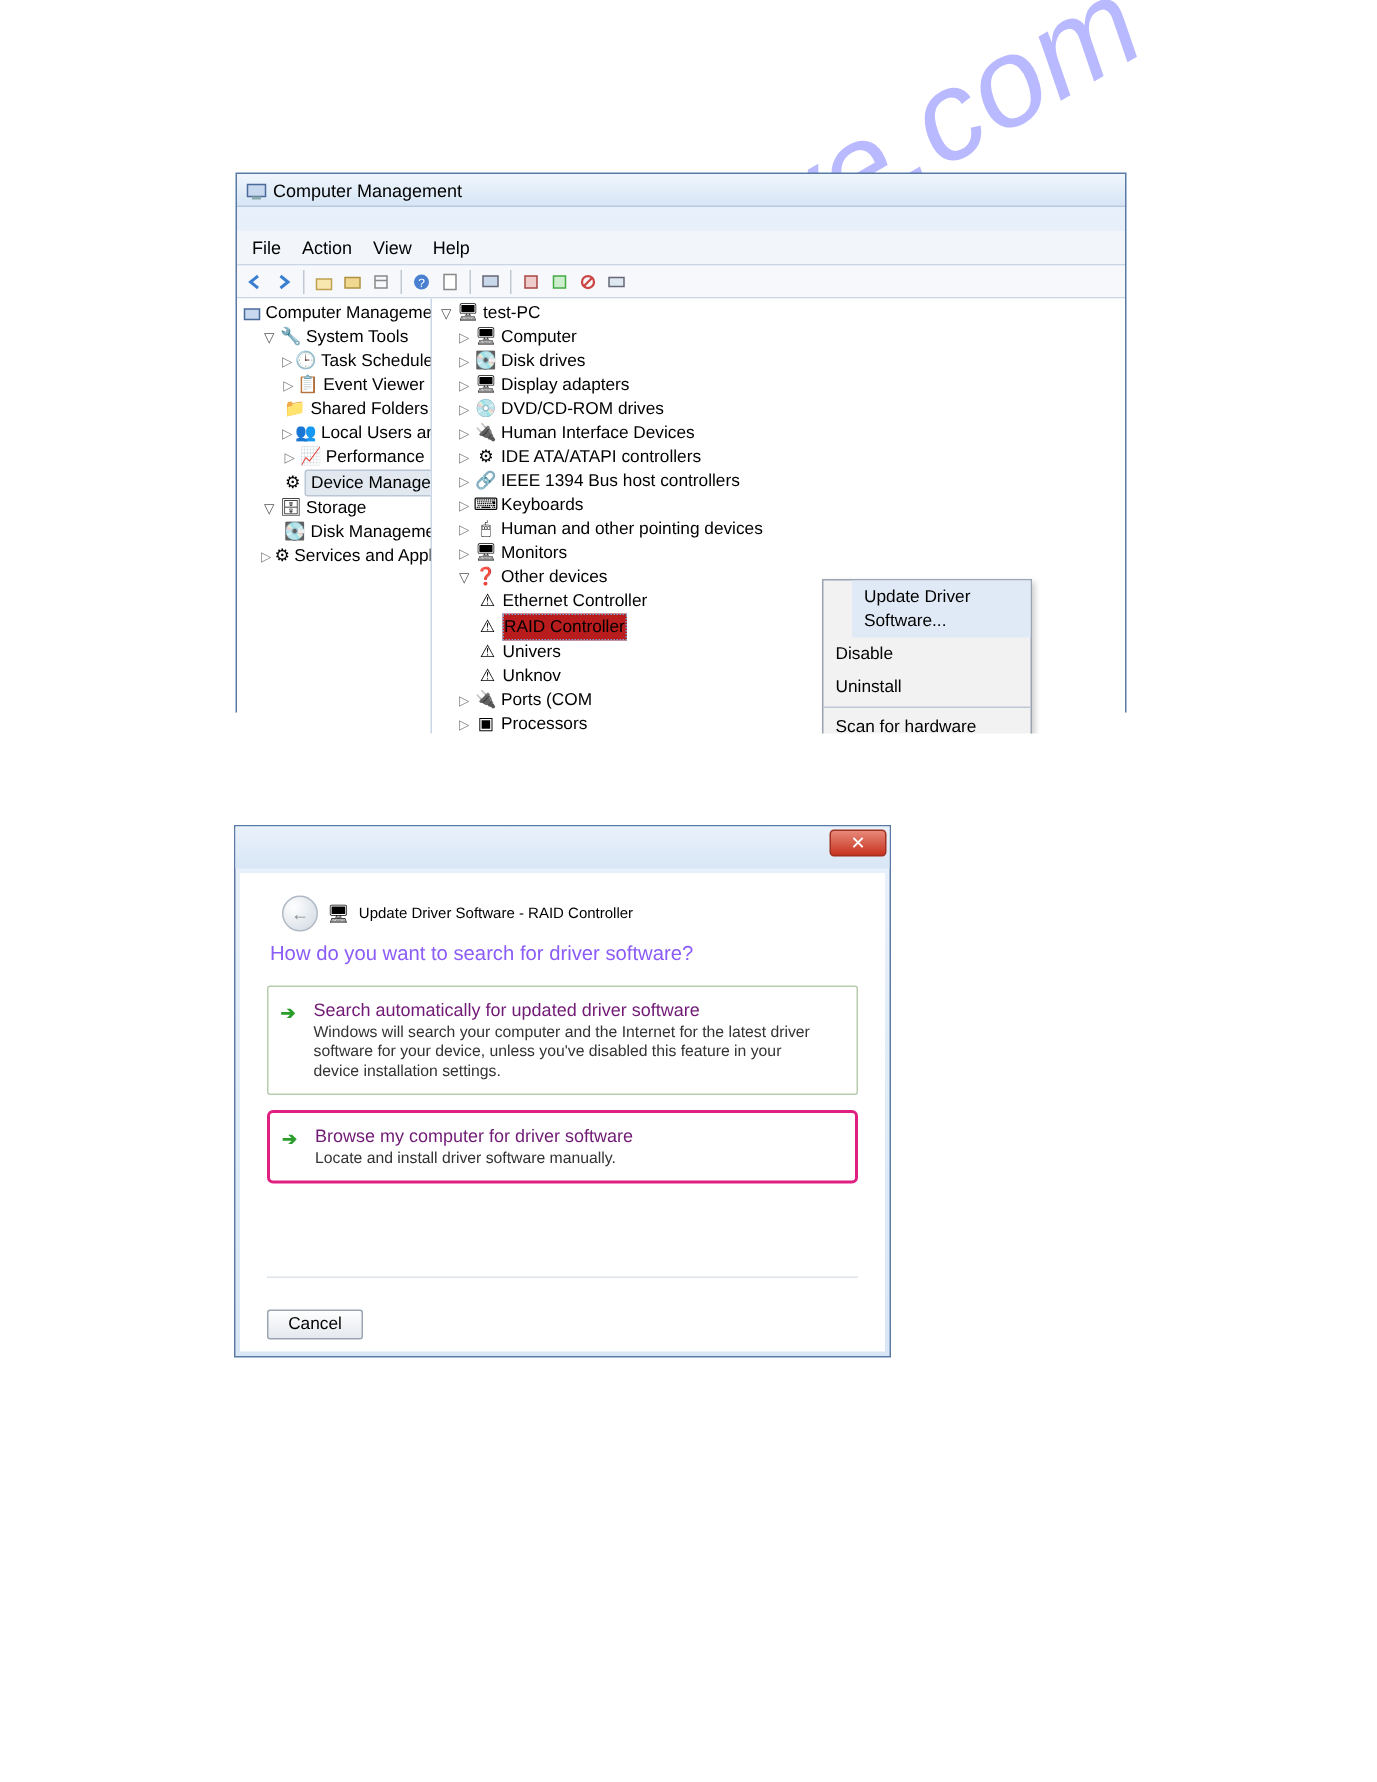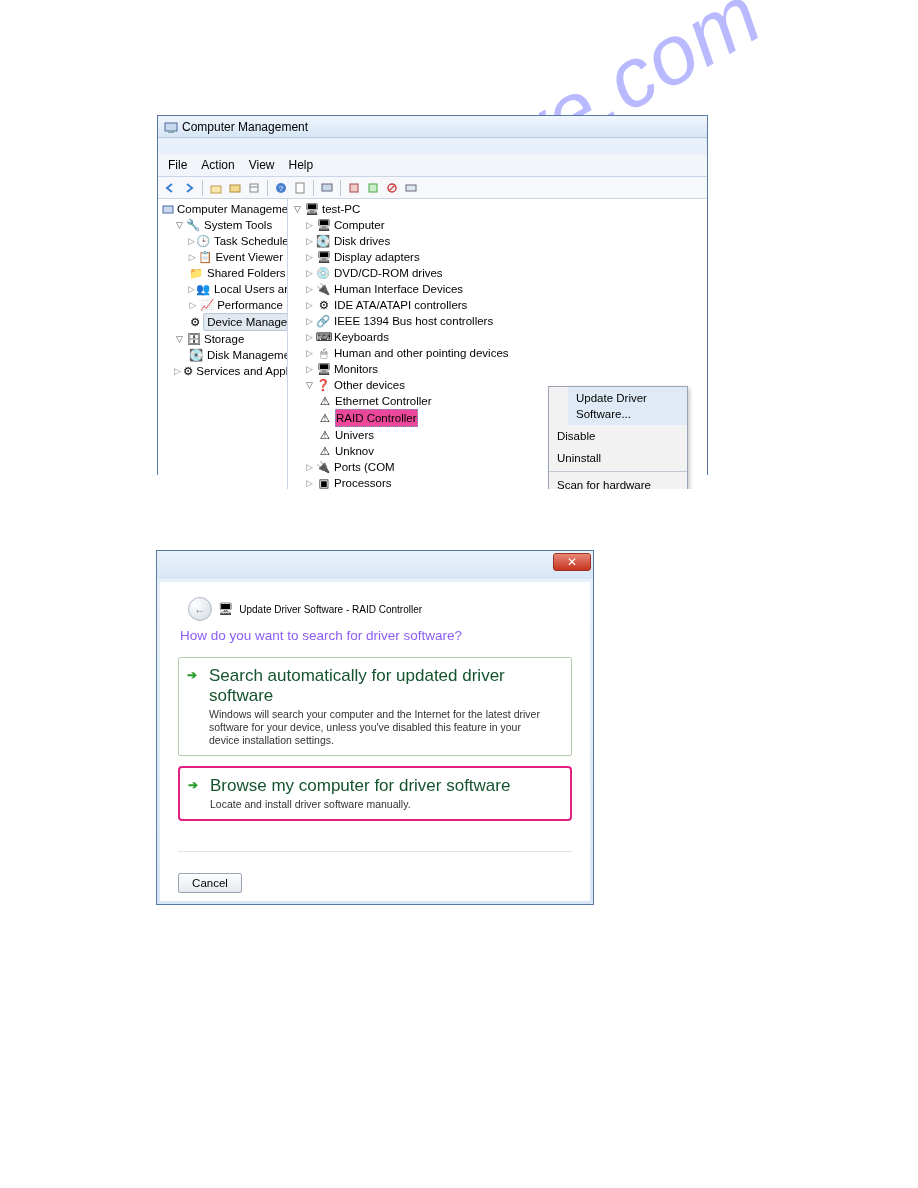--- a/index.html
+++ b/index.html
@@ -1,52 +1,52 @@
 <!DOCTYPE html>
 <html><head>
 <meta charset="utf-8">
 <style>
   * { box-sizing: border-box; }
   body { margin:0; padding:0; background:#fff; font-family: "Segoe UI", Tahoma, sans-serif; font-size:12px; color:#000; width:918px; height:1188px; position:relative; }
 
-  .window1 { position:absolute; left:157px; top:115px; width:551px; height:360px; border:1px solid #5a7aa6; background: linear-gradient(#e9f1fb,#d8e6f5); }
+  .window1 { position:absolute; left:157px; top:115px; width:594px; height:360px; border:1px solid #5a7aa6; background: linear-gradient(#e9f1fb,#d8e6f5); }
   .titlebar { display:flex; align-items:center; padding:3px 6px; height:22px; background: linear-gradient(#f0f6fd,#d6e5f5); border-bottom:1px solid #b8c8dc; }
   .titlebar .icon { width:14px; height:14px; margin-right:4px; }
   .menubar { display:flex; gap:2px; padding:2px 4px; background:#f2f6fb; border-bottom:1px solid #cad6e6; font-size:12px;margin-top:16px; }
   .menubar span { padding:2px 6px; cursor:default; }
   .toolbar { display:flex; align-items:center; gap:3px; padding:2px 4px; height:22px; background:#f6f8fb; border-bottom:1px solid #cad6e6; }
   .tb-btn { width:16px; height:16px; display:flex; align-items:center; justify-content:center; border:1px solid transparent; }
   .tb-sep { width:1px; height:16px; background:#c0c8d4; margin:0 2px; }
   .panes { display:flex; height: calc(100% - 68px); background:#fff; }
   .tree { overflow:hidden; font-size:11.5px; line-height:16px; }
   .left-pane { width:130px; border-right:1px solid #cad6e6; padding:2px; }
   .right-pane { flex:1; padding:2px; position:relative; }
   .tree-row { display:flex; align-items:center; white-space:nowrap; padding:0 2px; }
   .tree-row .expander { width:11px; height:11px; display:inline-flex; align-items:center; justify-content:center; margin-right:2px; color:#888; font-size:9px; }
   .tree-row .ticon { width:14px; height:14px; margin-right:3px; display:inline-flex; align-items:center; justify-content:center; }
   .indent1 { padding-left: 14px; }
   .indent2 { padding-left: 28px; }
-  .selected { background:#ec4899; border:1px dotted #7aa2d3; }
+  .selected { background:#b91c1c; border:1px dotted #7aa2d3; }
   .selected-left { background:#e2e8ef; border:1px solid #b9c6d6; border-radius:2px; padding:0 3px; }
   .contextmenu { position:absolute; left:260px; top:187px; width:140px; background:#f2f2f2; border:1px solid #9aa4b2; box-shadow:2px 2px 4px rgba(0,0,0,.2); font-size:11.5px; }
   .cm-item { padding:3px 8px; }
   .cm-item.highlight { background:#e0eaf6;margin-left:19px; }
   .cm-sep { height:1px; background:#c0c8d4; margin:2px 0; }
 
   .window2 { position:absolute; left:156px; top:550px; width:438px; height:355px; border:1px solid #5a7aa6; background: linear-gradient(#e9f1fb,#d8e6f5); }
   .w2-top { height:28px; background: linear-gradient(#e9f1fb,#d8e6f5); display:flex; justify-content:flex-end; align-items:flex-start; padding:2px; }
   .closebtn { width:38px; height:18px; border-radius:3px; border:1px solid #a03020; background: linear-gradient(#e78879,#c7341f); color:#fff; display:flex; align-items:center; justify-content:center; }
   .w2-header { display:flex; align-items:center; padding:3px 10px; gap:6px; }
   .backbtn { width:24px; height:24px; border-radius:50%; background:radial-gradient(circle at 30% 30%, #fff, #cfd8e2); border:1px solid #b0b8c4; display:flex; align-items:center; justify-content:center; }
   .w2-body { background:#fff; margin:3px; height:calc(100% - 34px); padding: 12px 18px 8px 18px; display:flex; flex-direction:column; }
   .question { color:#8b5cf6; font-size:13.5px; margin: 4px 2px 14px 2px; }
   .option-box { border:1px solid #b8ccae; border-radius:2px; padding:8px 10px 8px 30px; position:relative; margin-bottom:10px; cursor:pointer; }
   .option-box.highlight { border:2.5px solid #e02080; border-radius:4px; }
   .option-arrow { position:absolute; left:8px; top:10px; color:#2a9d2a; font-weight:bold; }
-  .option-title { color:#14532d; font-size:17px; margin-bottom:2px; }
+  .option-title { color:#701a75; font-size:12px; margin-bottom:2px; }
   .option-desc { color:#333; font-size:10.5px; line-height:13px; max-width:340px; }
   .w2-footer { margin-top:auto; display:flex; justify-content:flex-start; padding-top:21px; border-top:1px solid #dde3ea; }
   .btn { min-width:64px; padding:3px 10px; background:linear-gradient(#fefefe,#e5e9ee); border:1px solid #9aa4b2; border-radius:2px; font-size:11.5px; }
 
   .watermark { position:absolute; left:150px; top:300px; font-size:84px; color:rgba(100,100,255,0.45); transform:rotate(-30deg); transform-origin:left top; pointer-events:none; font-family: Arial, sans-serif; letter-spacing:1px; font-style:italic; }
 
   svg { display:block; }
   .tri-right::before { content:"▷"; font-size:9px; color:#888; }
   .tri-down::before { content:"▽"; font-size:9px; color:#555; }
 </style>

